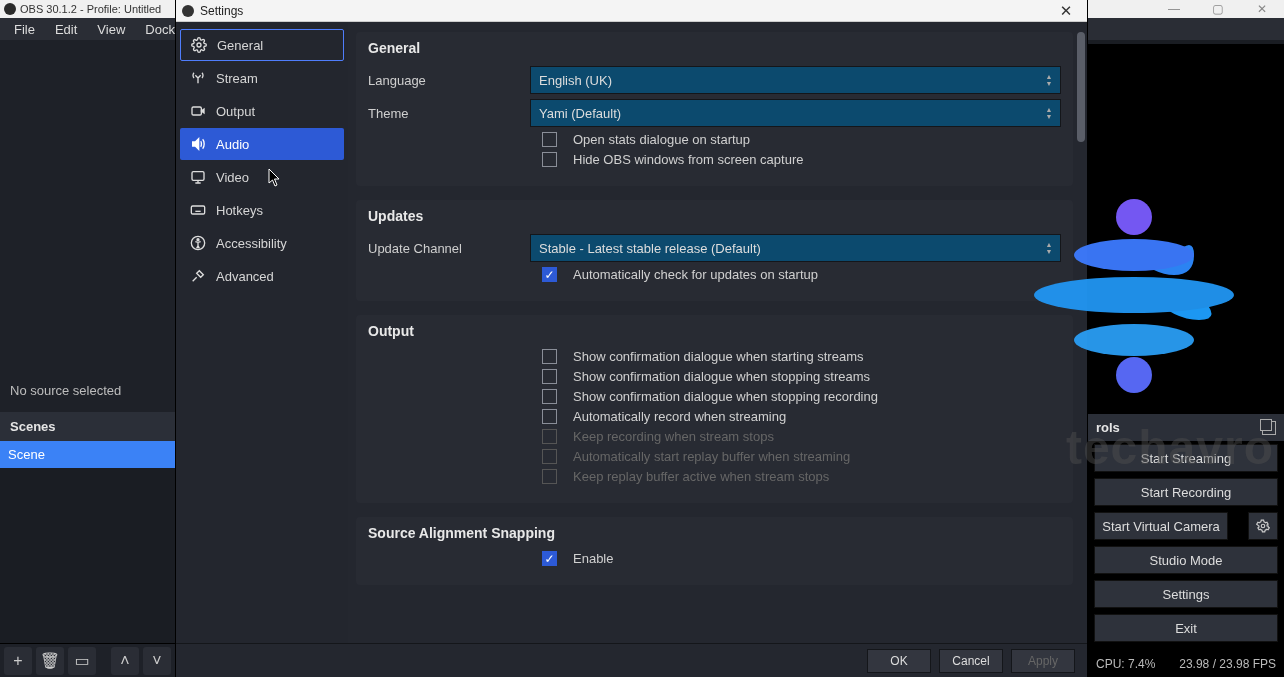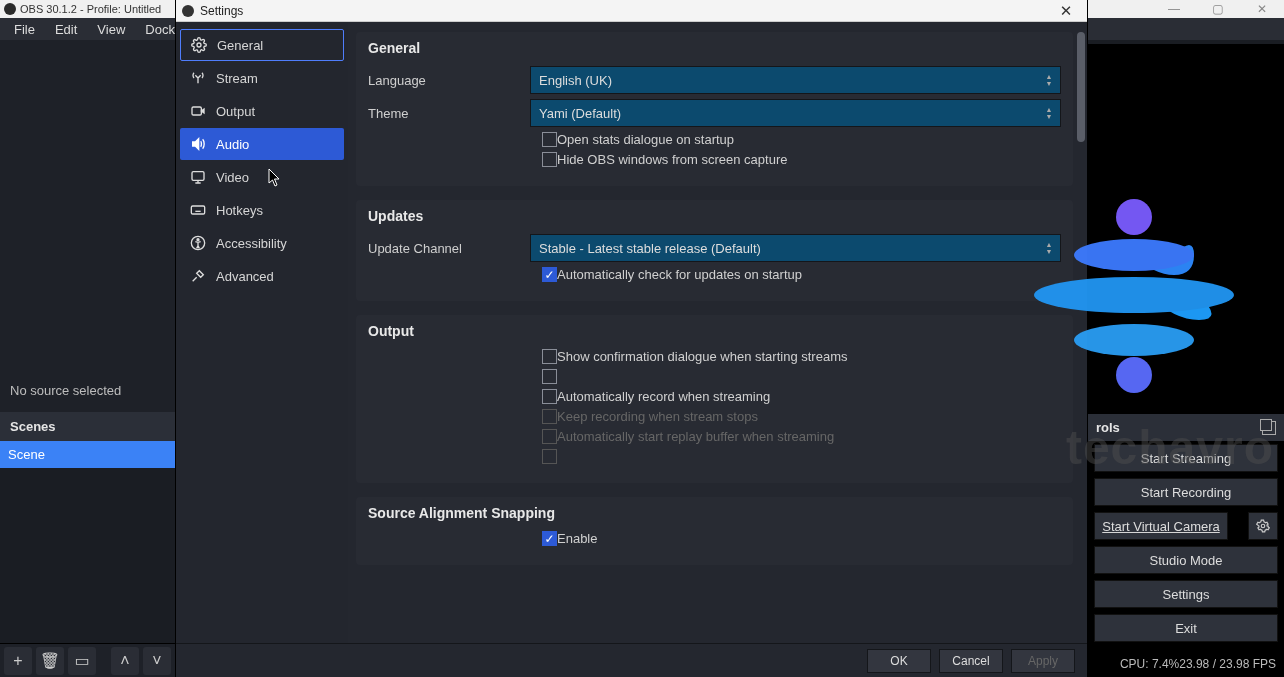--- a/index.html
+++ b/index.html
@@ -25,24 +25,24 @@
   .scene-item { padding:6px 8px; color:#e8e8e8; }
   .scene-item.selected { background:#3b82f6; color:#fff;}
   .bg-toolbar { height:34px; display:flex; align-items:center; gap:4px; padding:0 4px; border-top:1px solid #000;}
   .bg-tool-btn { width:28px; height:28px; background:#2a2d35; display:flex; align-items:center; justify-content:center; border-radius:3px; color:#ccc; font-size:16px; cursor:pointer;}
 
   
   .bg-right { width:196px; background:#000000; position:absolute; right:0; top:4px; bottom:0; display:flex; flex-direction:column;}
   .bg-right .empty-top { flex: 0 0 370px; }
   .controls-header { background:#2b2f38; padding:6px 8px; font-weight:bold; color:#e5e5e5; display:flex; justify-content:space-between; align-items:center;}
   .ctrl-btn { background:#2e323b; border:1px solid #111; height:28px; margin:3px 6px; display:flex; align-items:center; justify-content:center; color:#ddd; cursor:pointer; font-size:13px;}
-  .ctrl-row { display:flex; gap:8px;text-decoration:underline;}
+  .ctrl-row { display:flex; gap:8px;}
   .ctrl-row .ctrl-btn { flex:1; }
   .ctrl-row .gear { flex:0 0 30px; }
-  .status-line { padding:6px 8px; display:flex; justify-content:flex-end; color:#bbb; font-size:12px;}
+  .status-line { padding:6px 8px; display:flex; justify-content:space-between; color:#bbb; font-size:12px;}
 
   
   .settings-window { position:absolute; left:175px; top:-40px; width: calc(100% - 175px - 196px); bottom:0; background:#24272f; display:flex; flex-direction:column; border-left:1px solid #000; border-right:1px solid #000;}
   .settings-titlebar { height:22px; background:#f4f4f4; color:#222; display:flex; align-items:center; padding:0 6px; font-size:12px; border-bottom:1px solid #ccc;}
   .settings-titlebar .win-icon{ width:12px; height:12px; border-radius:50%; background:#333; margin-right:6px;}
   .settings-titlebar .title { flex:1;}
   .close-x { width:30px; text-align:center; font-size:15px; cursor:pointer; color:#333;}
 
   .settings-body { flex:1; display:flex; overflow:hidden;}
 
@@ -56,21 +56,21 @@
 
   
   .settings-content { flex:1; overflow-y:auto; padding:10px 14px 10px 8px; position:relative;}
   .scroll-thumb { position:absolute; right:2px; top:10px; width:8px; height:110px; background:#5a5e68; border-radius:4px;}
   .section { background:#282b33; border-radius:4px; padding:8px 12px 14px 12px; margin-bottom:14px;}
   .section-title { font-weight:bold; color:#e8e8e8; margin-bottom:10px; font-size:14px;}
   .form-row { display:flex; align-items:center; margin:5px 0;}
   .form-label { width:162px; text-align:left; padding-right:12px; color:#cfcfcf; }
   .select { flex:1; height:28px; background:#0c4a6e; border:1px solid #14161a; display:flex; align-items:center; padding:12px 8px; color:#ddd; position:relative;}
   .select .spinner { position:absolute; right:4px; top:2px; bottom:2px; width:14px; display:flex; flex-direction:column; justify-content:center; color:#aaa; font-size:7px; line-height:7px; text-align:center;}
-  .checkbox-row { display:flex; align-items:center; margin:5px 0 5px 174px; gap:0;}
+  .checkbox-row { display:flex; align-items:center; margin:5px 0 5px 174px; gap:16px;}
   .checkbox { width:15px; height:15px; border:1.5px solid #8a8e98; background:transparent; display:flex; align-items:center; justify-content:center; cursor:pointer; flex-shrink:0;}
   .checkbox.checked::after { content:"✓"; color:#fff; font-size:12px; line-height:1;}
   .checkbox.checked { background:#2d5ad6; border-color:#2d5ad6;}
   .checkbox-label { color:#d0d0d0;}
   .checkbox-row.disabled .checkbox { border-color:#555; cursor:default;}
   .checkbox-row.disabled .checkbox-label { color:#666;}
 
   .cursor-arrow { position:absolute; left:268px; top:168px; pointer-events:none; z-index:5000;}
   .cursor-arrow svg { width:14px; height:20px; }
 
@@ -255,35 +255,41 @@
         </div>
 
         <div class="section">
           <div class="section-title">Output</div>
           <div class="checkbox-row">
             <div class="checkbox"></div>
             <div class="checkbox-label">Show confirmation dialogue when starting streams</div>
           </div>
           <div class="checkbox-row">
             <div class="checkbox"></div>
+            <div class="checkbox-label">Show confirmation dialogue when stopping streams</div>
+          </div>
+          <div class="checkbox-row">
+            <div class="checkbox"></div>
+            <div class="checkbox-label">Show confirmation dialogue when stopping recording</div>
           </div>
           <div class="checkbox-row">
             <div class="checkbox"></div>
             <div class="checkbox-label">Automatically record when streaming</div>
           </div>
           <div class="checkbox-row disabled">
             <div class="checkbox"></div>
             <div class="checkbox-label">Keep recording when stream stops</div>
           </div>
           <div class="checkbox-row disabled">
             <div class="checkbox"></div>
             <div class="checkbox-label">Automatically start replay buffer when streaming</div>
           </div>
           <div class="checkbox-row disabled">
             <div class="checkbox"></div>
+            <div class="checkbox-label">Keep replay buffer active when stream stops</div>
           </div>
         </div>
 
         <div class="section" style="margin-bottom:4px;">
           <div class="section-title">Source Alignment Snapping</div>
           <div class="checkbox-row">
             <div class="checkbox checked"></div>
             <div class="checkbox-label">Enable</div>
           </div>
         </div>

